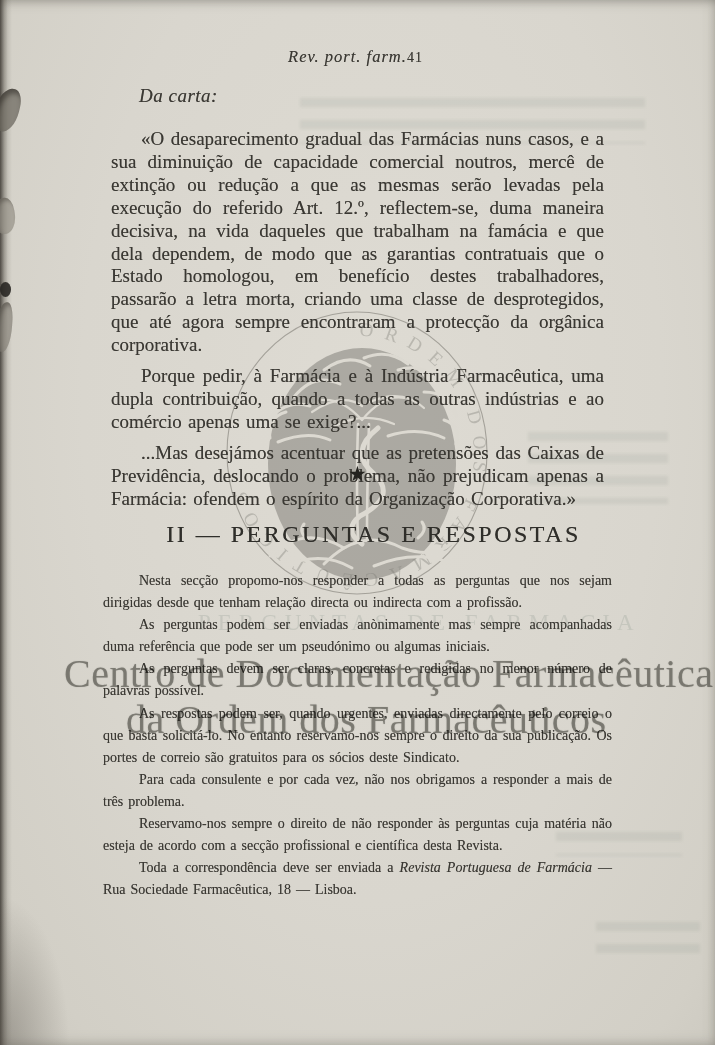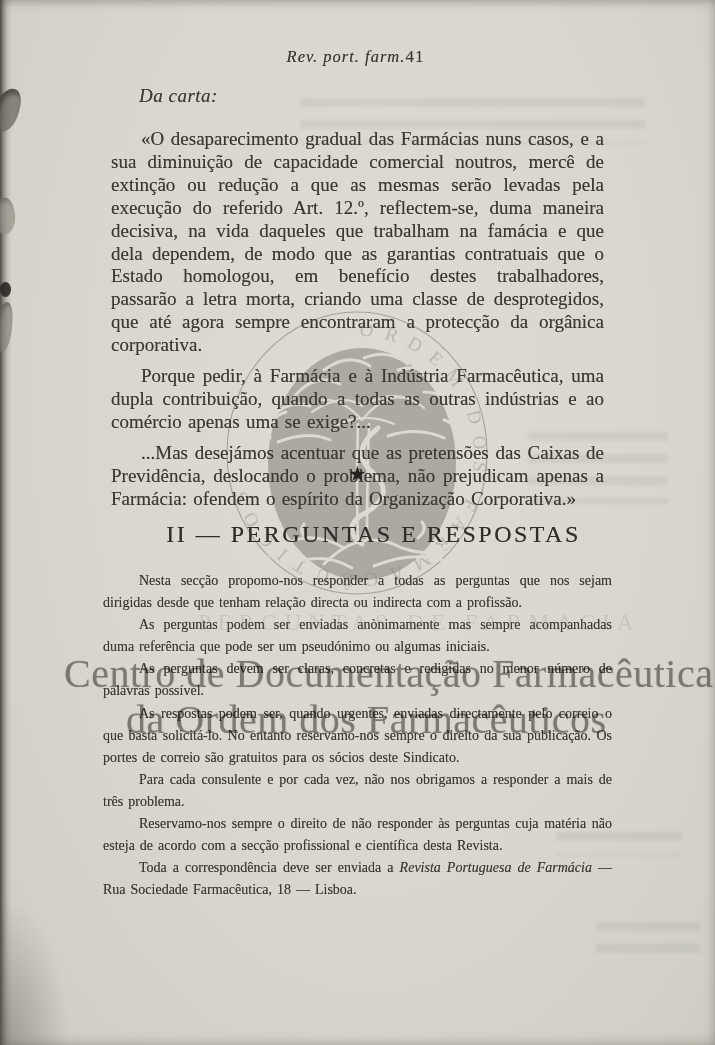--- a/index.html
+++ b/index.html
@@ -33,21 +33,21 @@
   .ghost-3{left:556px;top:832px;width:126px;height:24px;}
   .ghost-4{left:596px;top:922px;width:104px;height:44px;}
   .ghost-caps{position:absolute;left:198px;top:610px;
     font-family:"Liberation Serif",serif;font-size:23px;letter-spacing:7px;
     color:rgba(128,143,130,.22);white-space:nowrap;filter:blur(.6px);}
   
   .ink{color:#3a3833;text-shadow:0 0 .6px rgba(58,56,51,.55);}
   .header-row{position:absolute;left:101px;top:47px;width:509px;
     display:flex;justify-content:center;align-items:baseline;}
   .journal{font-style:italic;font-size:16.5px;letter-spacing:1px;}
-  .pageno{font-size:17px;letter-spacing:1px;}
+  .pageno{font-size:14px;letter-spacing:1px;}
   .da-carta{position:absolute;left:139px;top:85px;font-style:italic;font-size:19px;letter-spacing:.5px;}
   .textcol{position:absolute;left:103px;width:509px;text-align:justify;}
   .quote-block{top:120px;font-size:19px;line-height:22.9px;}
   .quote-block p{margin:8px;text-indent:30px;word-spacing:1.5px;}
   .body-block{top:570px;font-size:14px;line-height:22.1px;}
   .body-block p{margin:0;text-indent:36px;word-spacing:1.5px;}
   .star-divider{position:absolute;left:0;top:462px;width:715px;text-align:center;
     font-size:21px;color:#24231f;}
   .section-heading{position:absolute;left:116px;top:521px;width:515px;text-align:center;
     font-size:24px;letter-spacing:2.5px;font-weight:400;color:#2f2e2a;

